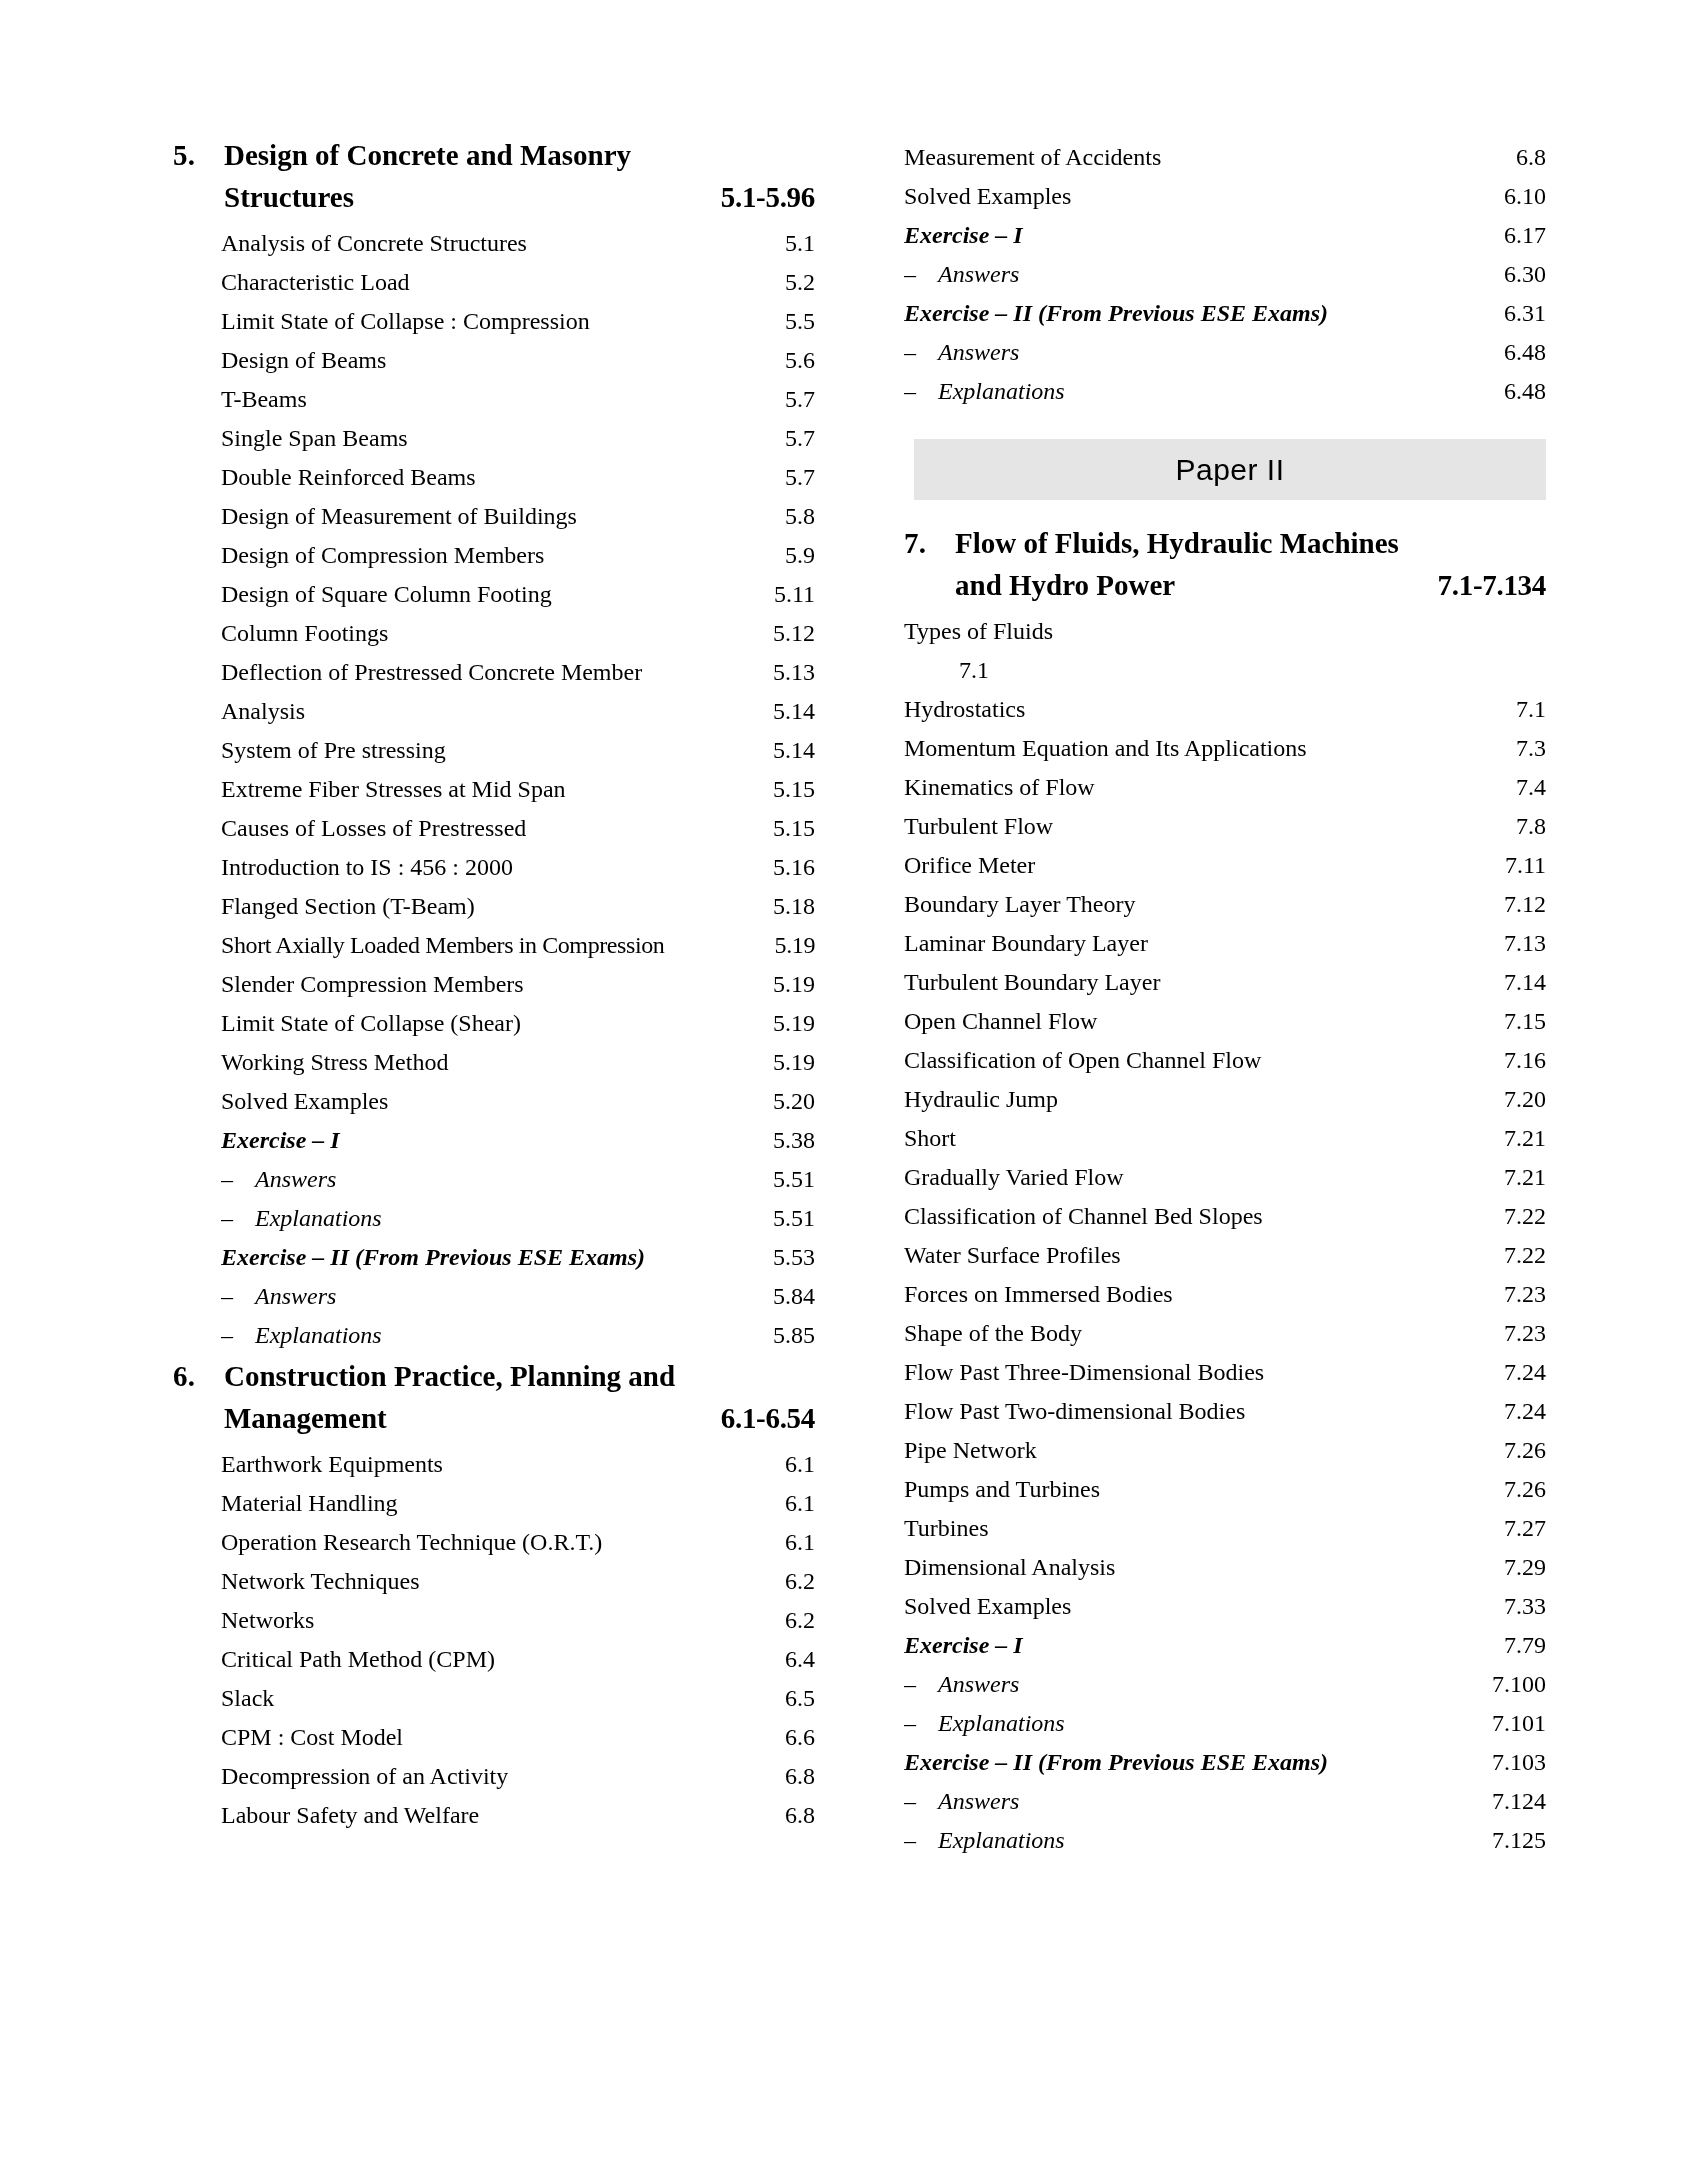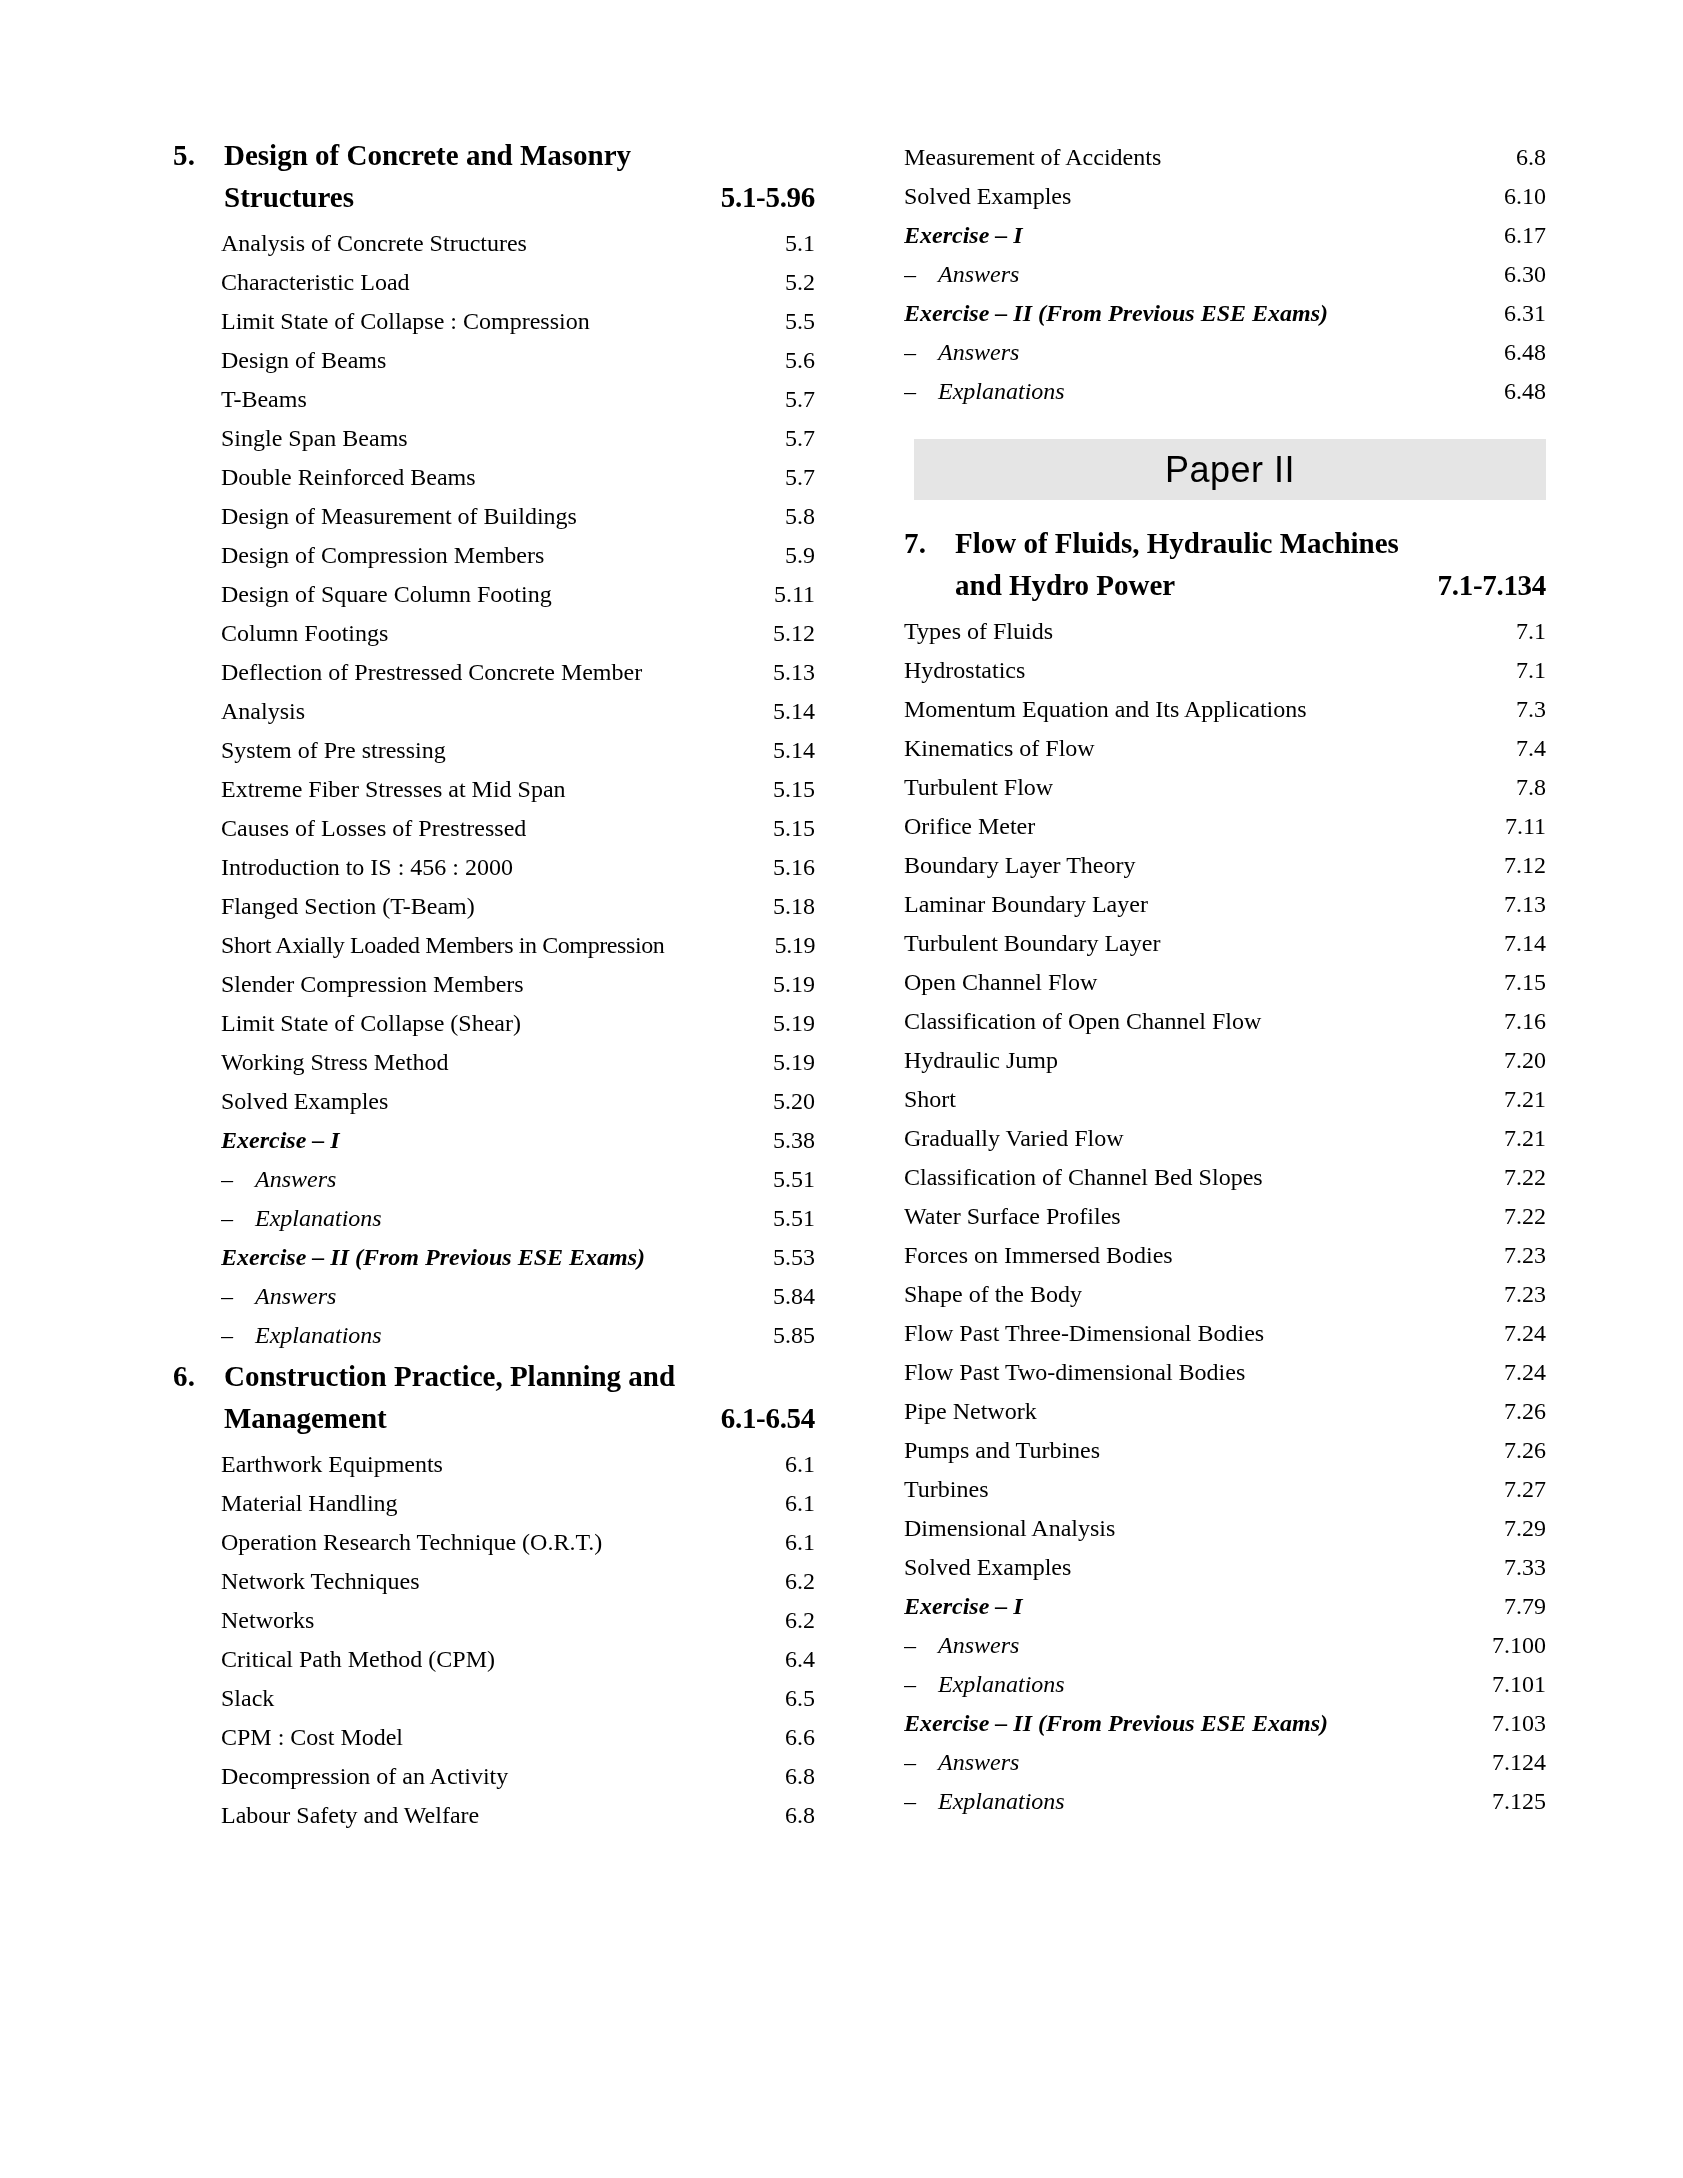--- a/index.html
+++ b/index.html
@@ -110,21 +110,21 @@
   }
   .entry.tight {
     letter-spacing: -0.4px;
   }
 
   
   .paper-banner {
     background: #e5e5e5;
     text-align: center;
     font-family: "Liberation Sans", "DejaVu Sans", sans-serif;
-    font-size: 36px;
+    font-size: 30px;
     line-height: 61px;
     height: 61px;
     margin: 28px 0 22px 10px;
     width: 632px;
     box-sizing: border-box;
     letter-spacing: 0.5px;
   }
 </style>
 </head>
 <body>
@@ -357,21 +357,21 @@
             <div class="ch-line">
               <span class="ch-title">Flow of Fluids, Hydraulic Machines</span>
             </div>
             <div class="ch-line">
               <span class="ch-title">and Hydro Power</span>
               <span class="ch-range">7.1-7.134</span>
             </div>
           </div>
         </div>
         <div class="entries">
-          <div class="entry" style="padding-left: 0px;">
+          <div class="entry" style="padding-left: 0px; flex-direction: column;">
             <span class="label">Types of Fluids</span>
             <span class="pg">7.1</span>
           </div>
           <div class="entry" style="padding-left: 0px;">
             <span class="label">Hydrostatics</span>
             <span class="pg">7.1</span>
           </div>
           <div class="entry" style="padding-left: 0px;">
             <span class="label">Momentum Equation and Its Applications</span>
             <span class="pg">7.3</span>

